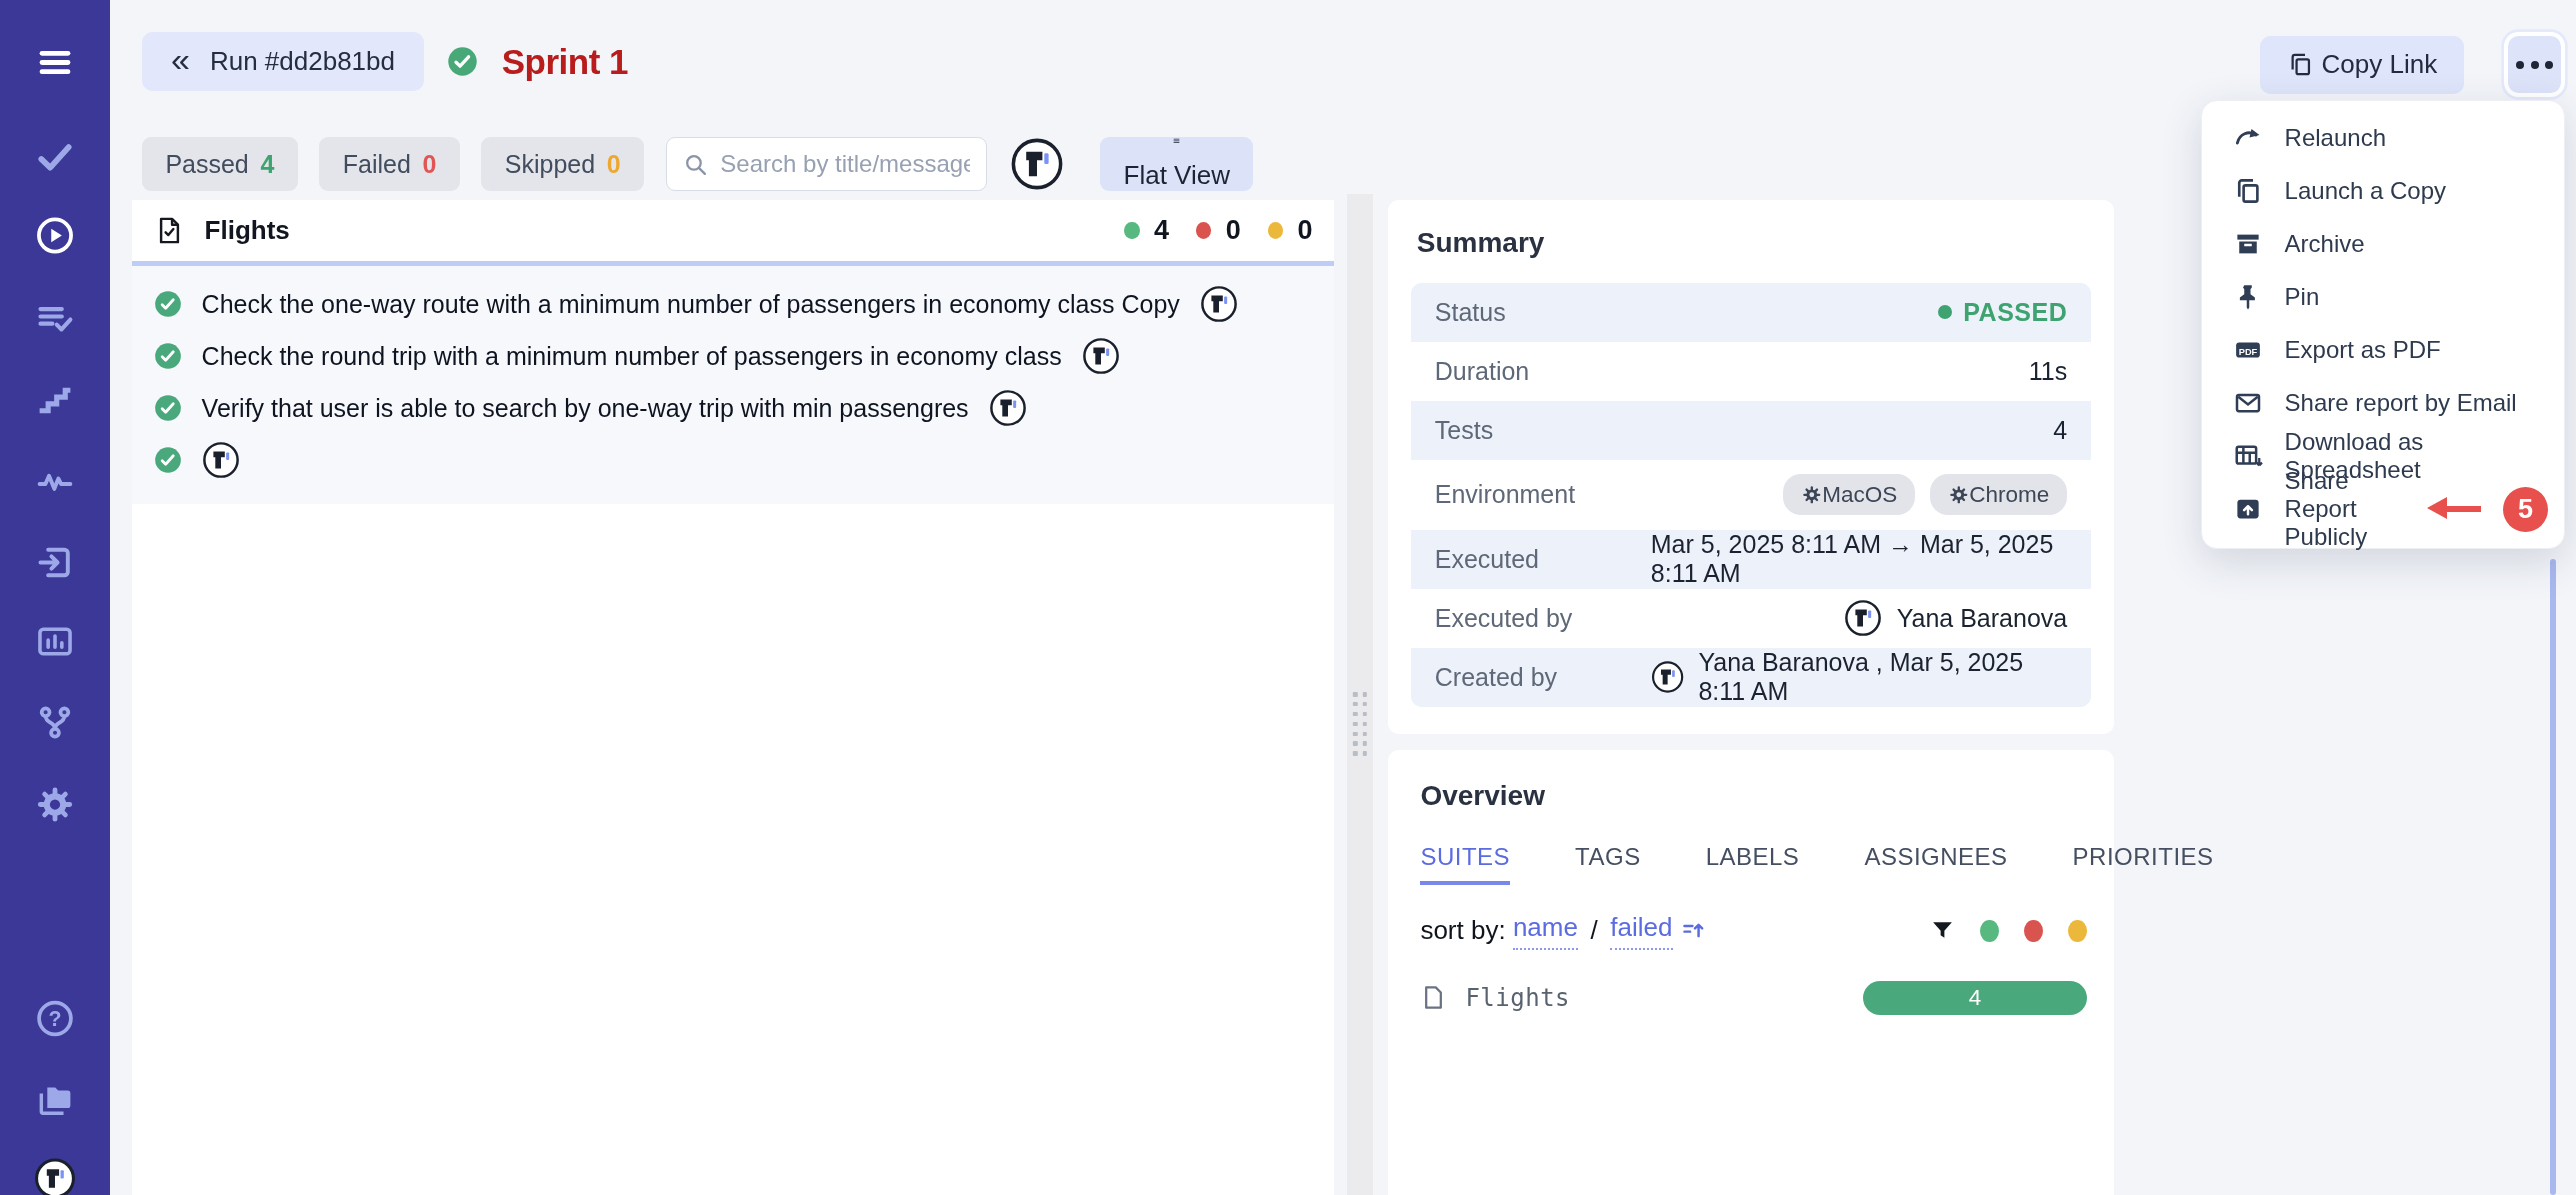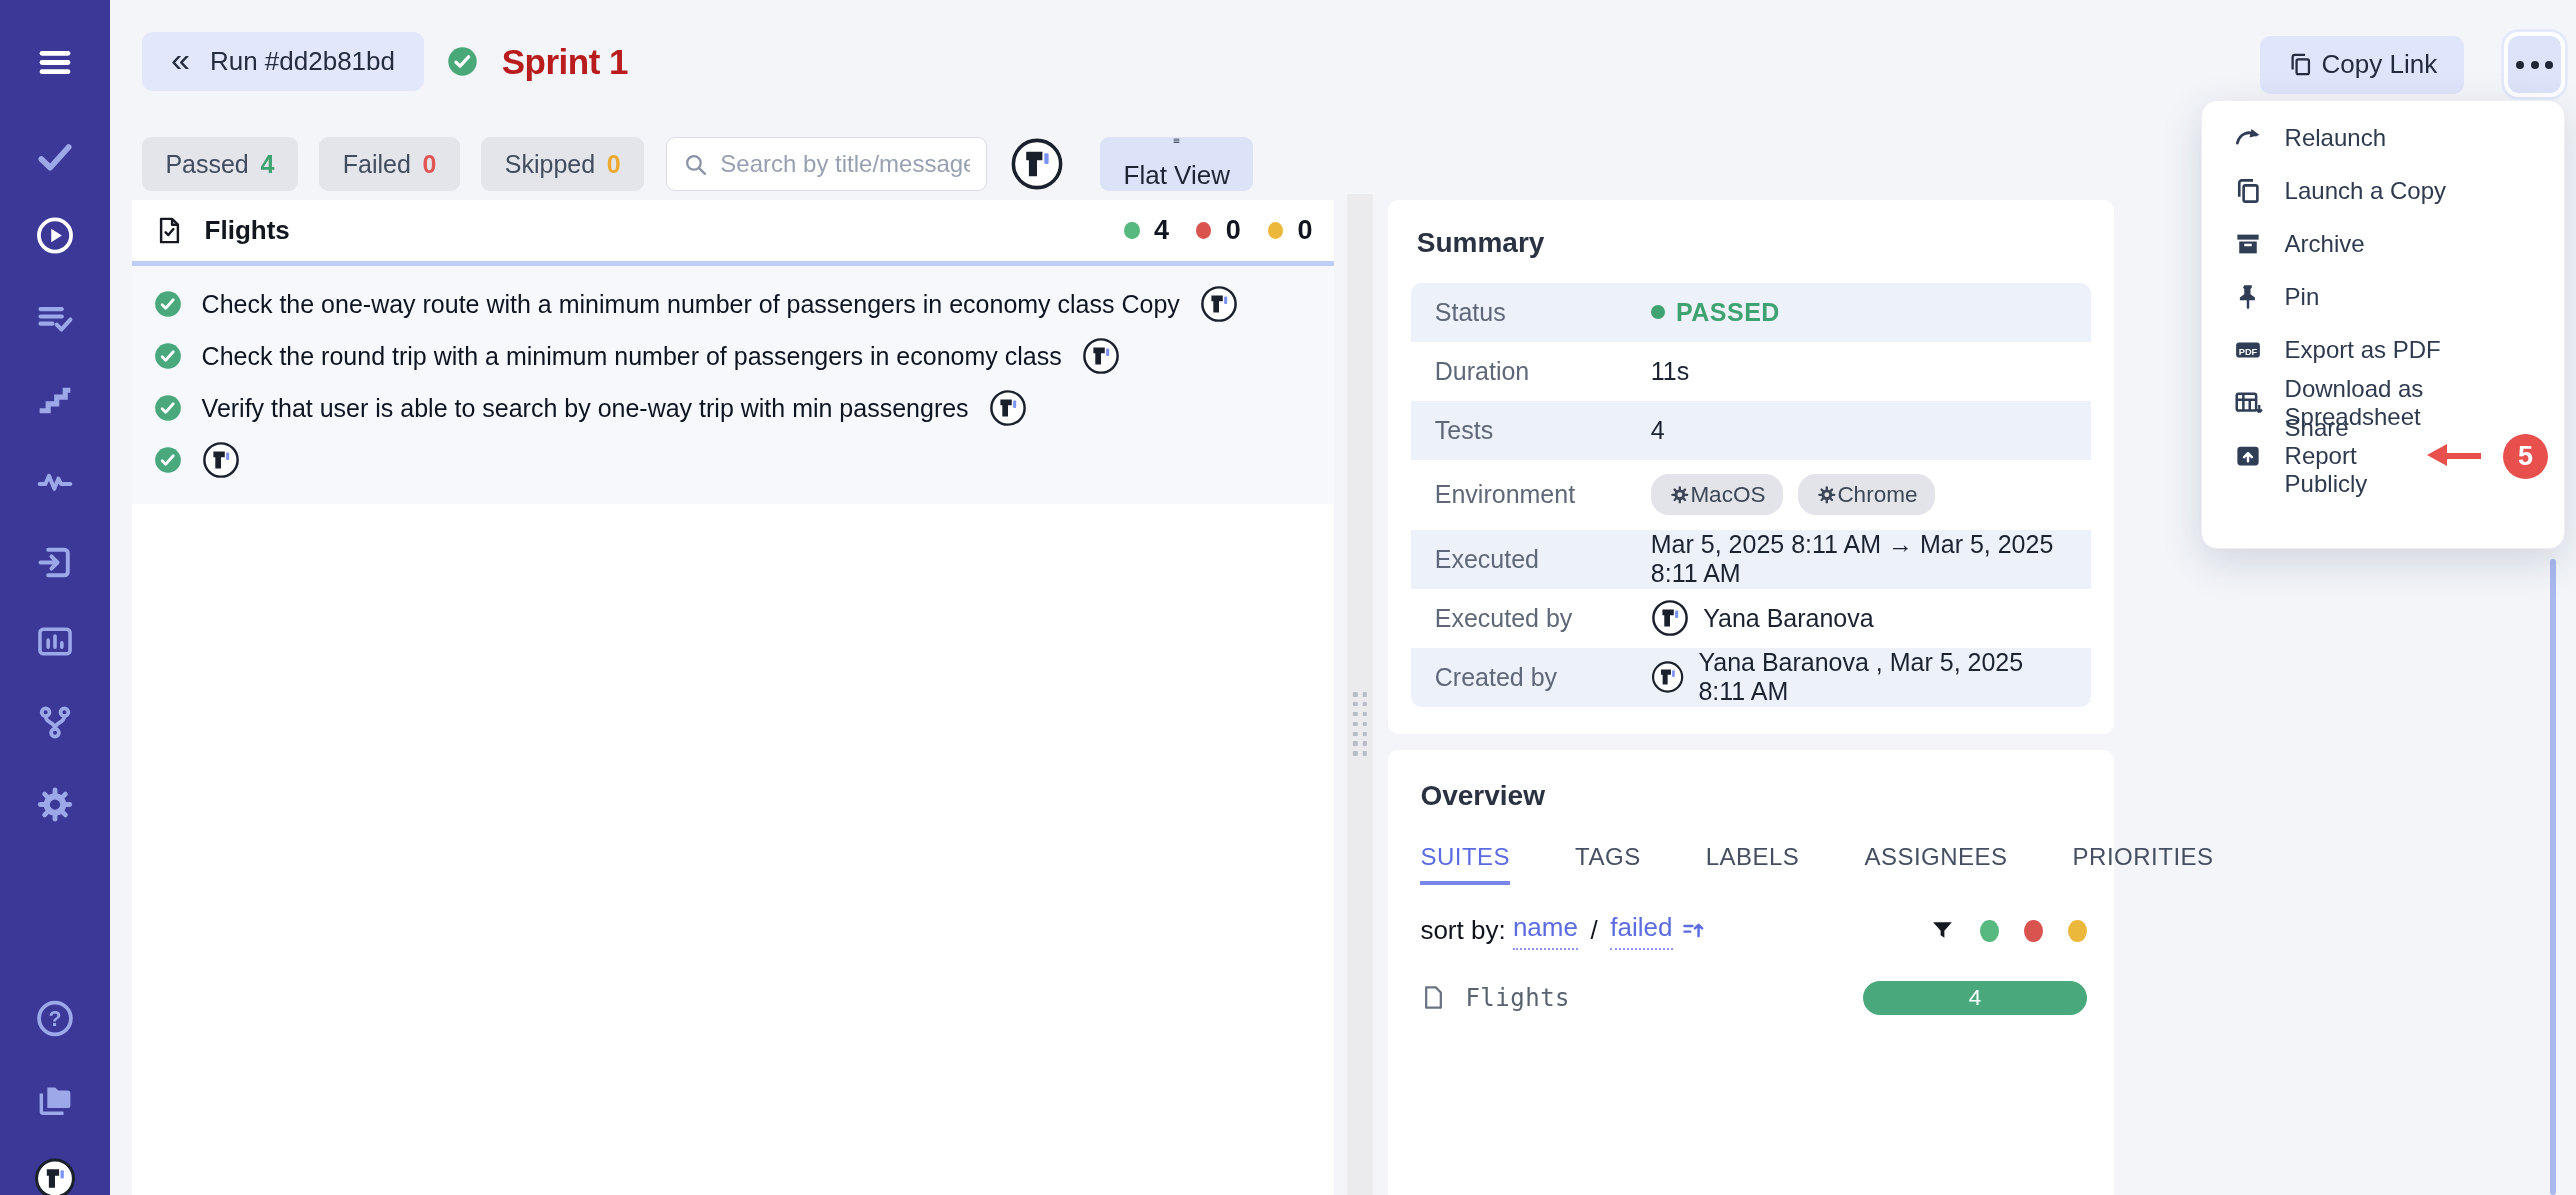--- a/index.html
+++ b/index.html
@@ -53,21 +53,21 @@
   .resizer { position:absolute; left:1347px; top:194px; bottom:0; width:26px; background:#ebebee; z-index:3; cursor:col-resize; }
   .grip { position:absolute; left:50%; transform:translateX(-50%); top:498px; display:grid; grid-template-columns:repeat(2,4.5px); grid-auto-rows:4.5px; gap:5.4px; }
   .grip i { background:#b9bdc6; border-radius:0.9px; }
 
   
   .right-col { position:absolute; left:1388px; top:200px; width:726px; z-index:4; }
   .card { background:#fff; border-radius:10.8px; }
   .summary-card { padding:20px 23.4px 27px; }
   .card-title { font-size:28px; font-weight:700; color:#2a3242; margin:7.2px 0 23.4px 5.4px; }
   .summary-table { border-radius:10.8px; overflow:hidden; }
-  .srow { display:flex; align-items:center; min-height:59px; padding:0 23.4px; font-size:25px; }
+  .srow { display:flex; align-items:center; min-height:59px; padding:0 23.4px; font-size:25px;justify-content:space-between; }
   .srow.alt { background:#edf1fa; }
   .srow .lbl { width:216px; flex:none; color:#5f6878; font-weight:500; }
   .srow .val { color:#1b2230; font-weight:500; display:flex; align-items:center; gap:14.4px; }
   .status-val { color:#3fa371; font-weight:700; display:flex; align-items:center; gap:10.8px; letter-spacing:0.5px; }
   .status-dot { width:14.4px; height:14.4px; border-radius:50%; background:#3fa371; }
   .env-badge { background:#e2e4e9; border-radius:18px; height:41px; padding:0 18px; display:flex; align-items:center; font-size:22.5px; color:#3c4656; cursor:pointer; }
   .env-badge svg { width:21.6px; height:21.6px; }
   .srow.env { min-height:70px; }
   .overview-card { margin-top:16px; height:465px; padding:23.4px 27px; }
   .tabs { display:flex; gap:65px; margin:31px 0 0 5.4px; }
@@ -495,20 +495,27 @@
     </div>
     <div class="menu-item">
       <svg viewBox="0 0 24 24" style="font-size:27px">
           <rect x="2.5" y="6" width="19" height="12" rx="2.5" fill="#2f3d55"></rect>
           <text x="12" y="15.6" text-anchor="middle" font-size="7.4" font-weight="bold" fill="#fff" font-family="sans-serif">PDF</text>
         </svg>
       <span>Export as PDF</span>
     </div>
     <div class="menu-item">
       <svg viewBox="0 0 24 24" fill="none" stroke="#2f3d55" stroke-width="2">
+          <rect x="3.2" y="5.5" width="17.6" height="13" rx="1.5"></rect>
+          <path d="M4.2 7l7.8 6.2L19.8 7"></path>
+        </svg>
+      <span>Share report by Email</span>
+    </div>
+    <div class="menu-item">
+      <svg viewBox="0 0 24 24" fill="none" stroke="#2f3d55" stroke-width="2">
           <rect x="3" y="4.5" width="15.5" height="13.5" rx="1.5"></rect>
           <path d="M3 9.3h15.5M8.3 4.5v13.5M13.4 9.3V18"></path>
           <path d="M21 13.5v6m0 0l-2.2-2.2M21 19.5l2.2-2.2" stroke-width="1.8"></path>
         </svg>
       <span>Download as Spreadsheet</span>
     </div>
     <div class="menu-item">
       <svg viewBox="0 0 24 24">
           <rect x="3.5" y="4.5" width="17" height="15" rx="2.5" fill="#2f3d55"></rect>
           <path d="M12 16.2v-6.4m0 0l-3.1 3.1M12 9.8l3.1 3.1" stroke="#fff" stroke-width="2" fill="none" stroke-linecap="round" stroke-linejoin="round"></path>

